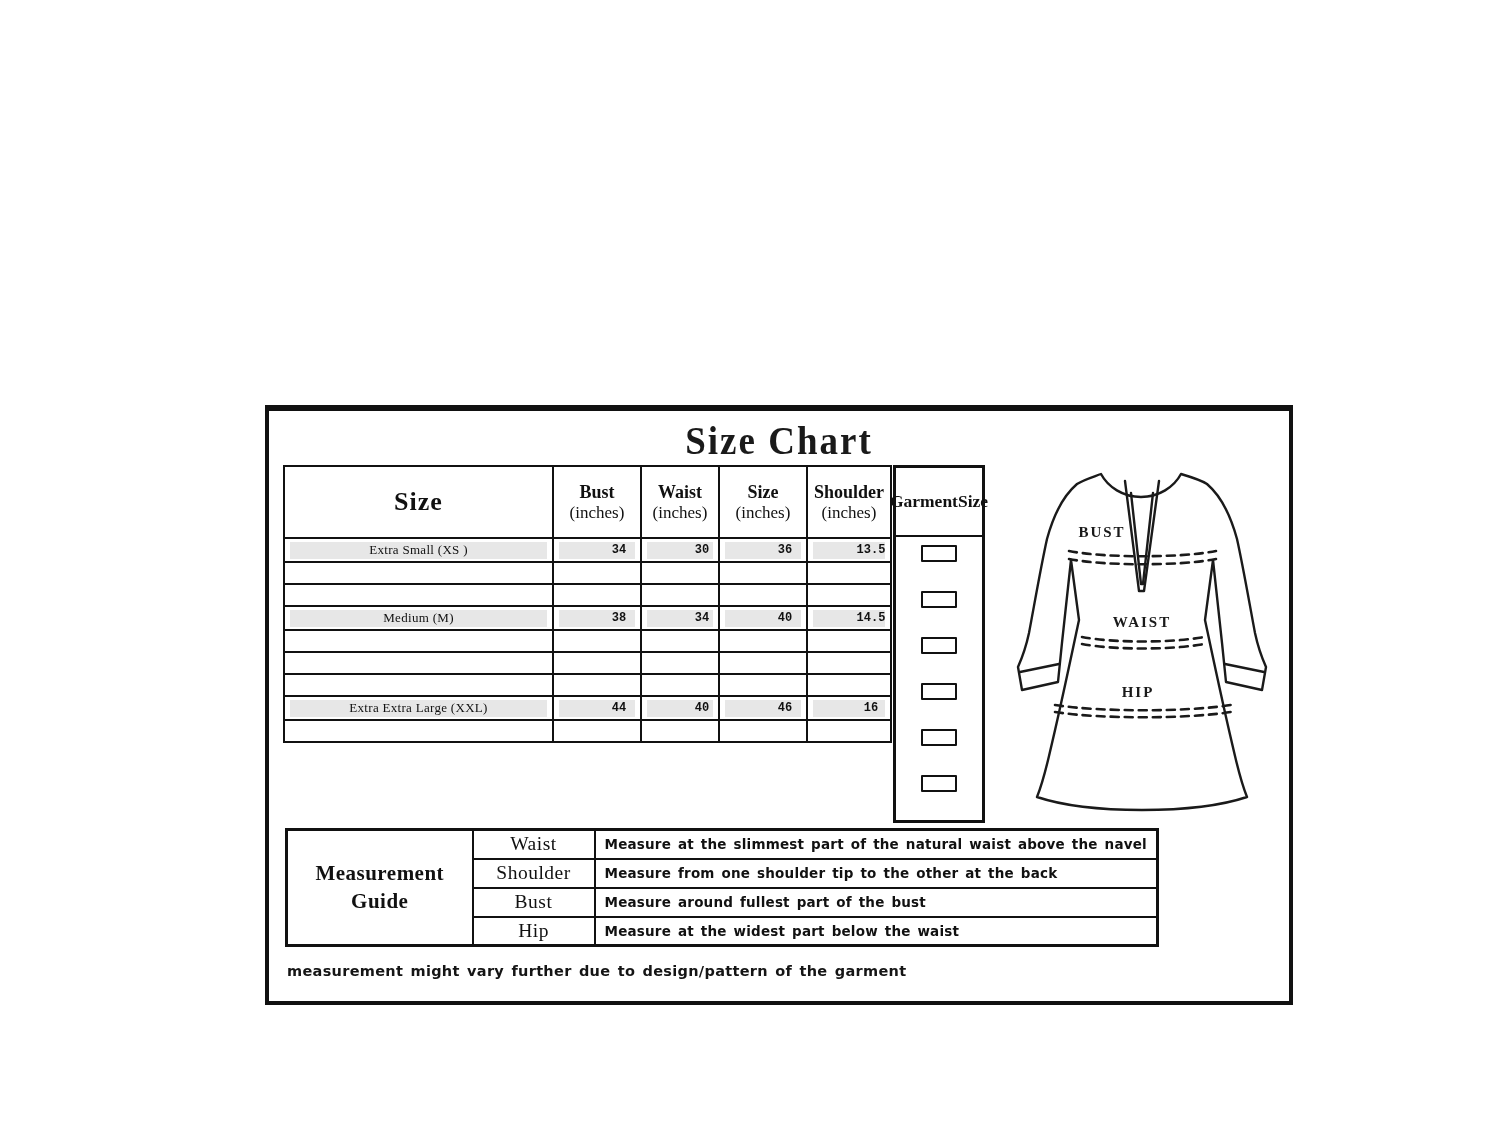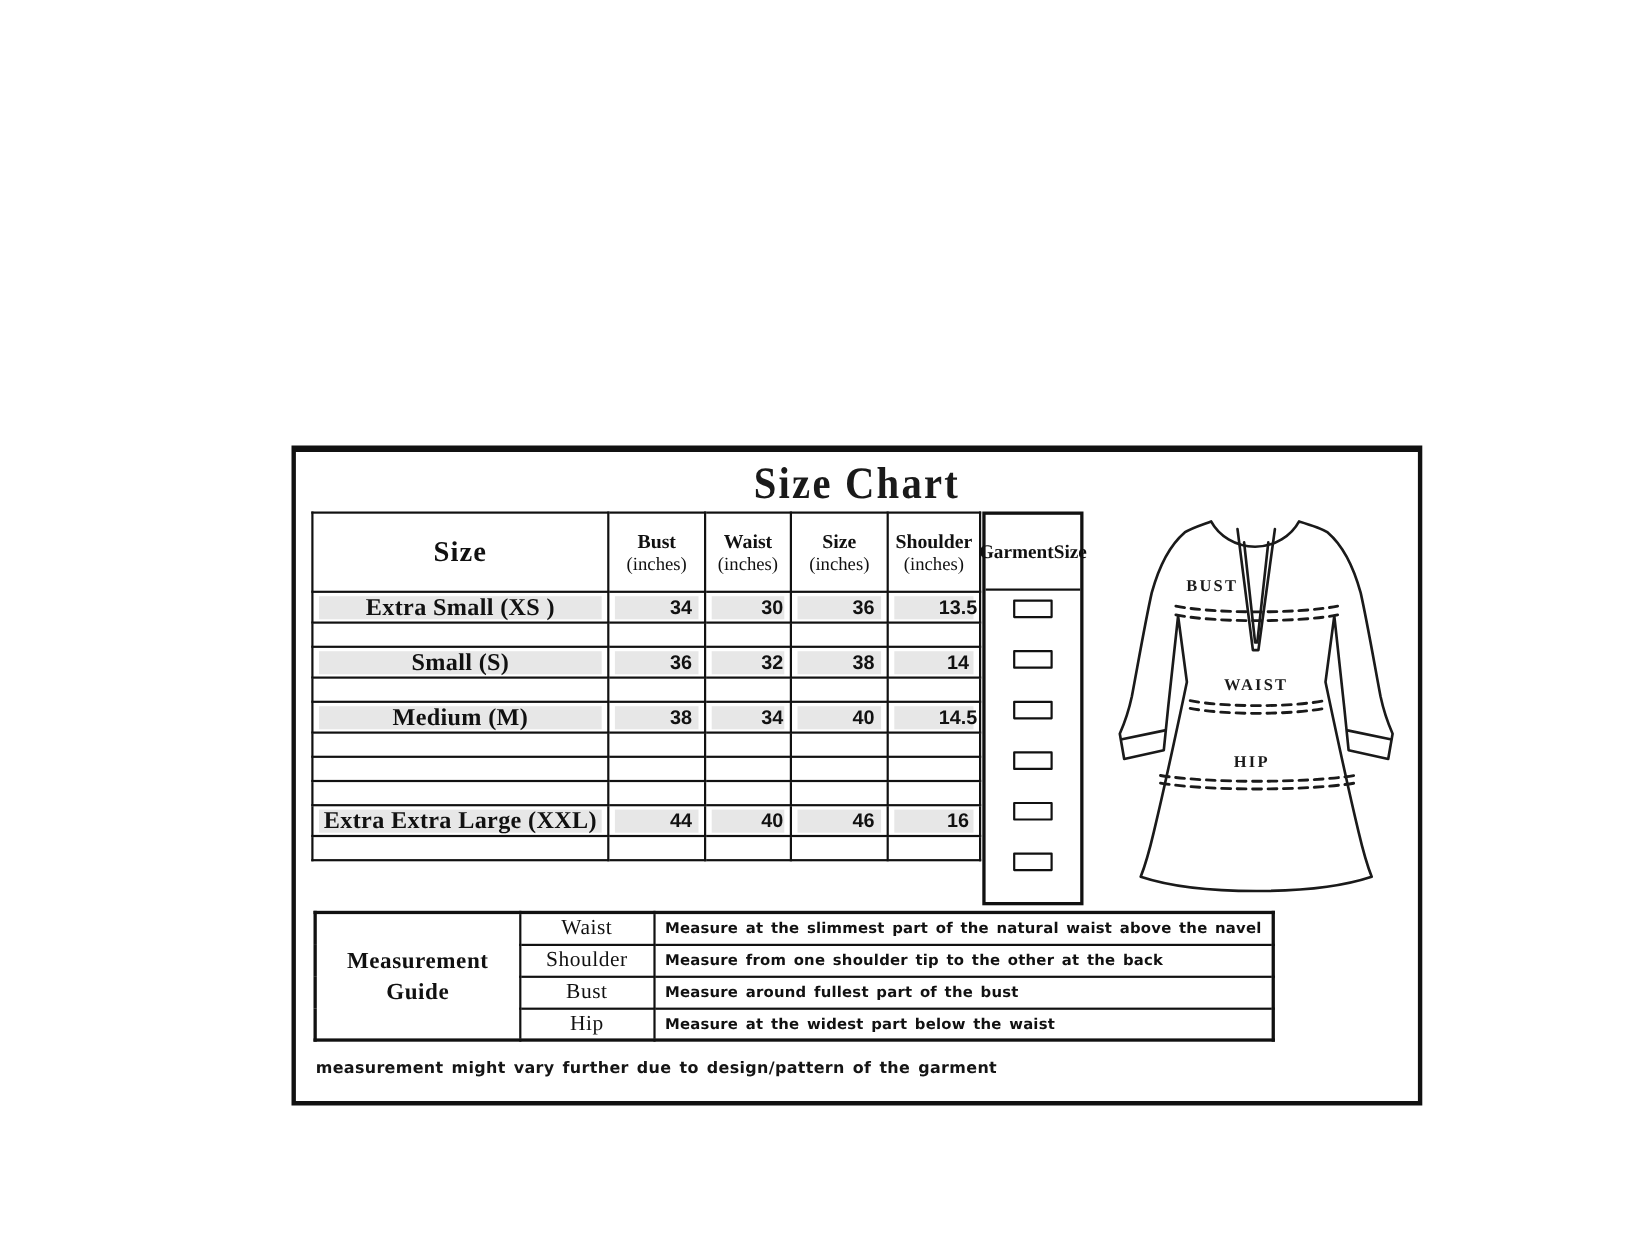--- a/index.html
+++ b/index.html
@@ -29,23 +29,23 @@
     border:2px solid #111; padding:0; text-align:center; vertical-align:middle;
   }
   tr.hdr { height:72px; }
   th.size-h { font-size:26px; font-weight:bold; letter-spacing:1px; }
   .hname { display:block; font-size:18px; font-weight:bold; line-height:1.12; }
   .hunit { display:block; font-size:17px; font-weight:normal; line-height:1.12; }
   tr.data { height:24px; }
   tr.data td {
     background:linear-gradient(#e7e7e7,#e7e7e7) center / calc(100% - 10px) calc(100% - 5px) no-repeat;
   }
-  tr.data td.size-cell { font-size:22px; font-weight:bold; letter-spacing:0.3px; }
+  tr.data td.size-cell { font-size:13px; font-weight:normal; letter-spacing:0.3px; }
   tr.data td.num {
-    font-family:Liberation Sans, sans-serif; font-size:18px; font-weight:bold;padding-left:44px;
+    font-family:Liberation Mono, monospace; font-size:12px; font-weight:bold;padding-left:44px;
   }
   tr.gap { height:22px; background:#fff; }
   
   .garment-box {
     position:absolute; left:624px; top:54px; width:92px; height:358px;
     border:3px solid #111; background:#fff;
   }
   .garment-header {
     height:69px; border-bottom:2px solid #111;
     display:flex; flex-direction:row; justify-content:center; align-items:center;
@@ -131,27 +131,20 @@
           <td class="num">36</td>
           <td class="num">13.5</td>
         </tr>
         <tr class="gap">
             <td></td>
             <td></td>
             <td></td>
             <td></td>
             <td></td>
           </tr>
-        <tr class="data">
-          <td class="size-cell">Small (S)</td>
-          <td class="num">36</td>
-          <td class="num">32</td>
-          <td class="num">38</td>
-          <td class="num">14</td>
-        </tr>
         <tr class="gap">
             <td></td>
             <td></td>
             <td></td>
             <td></td>
             <td></td>
           </tr>
         <tr class="data">
           <td class="size-cell">Medium (M)</td>
           <td class="num">38</td>

